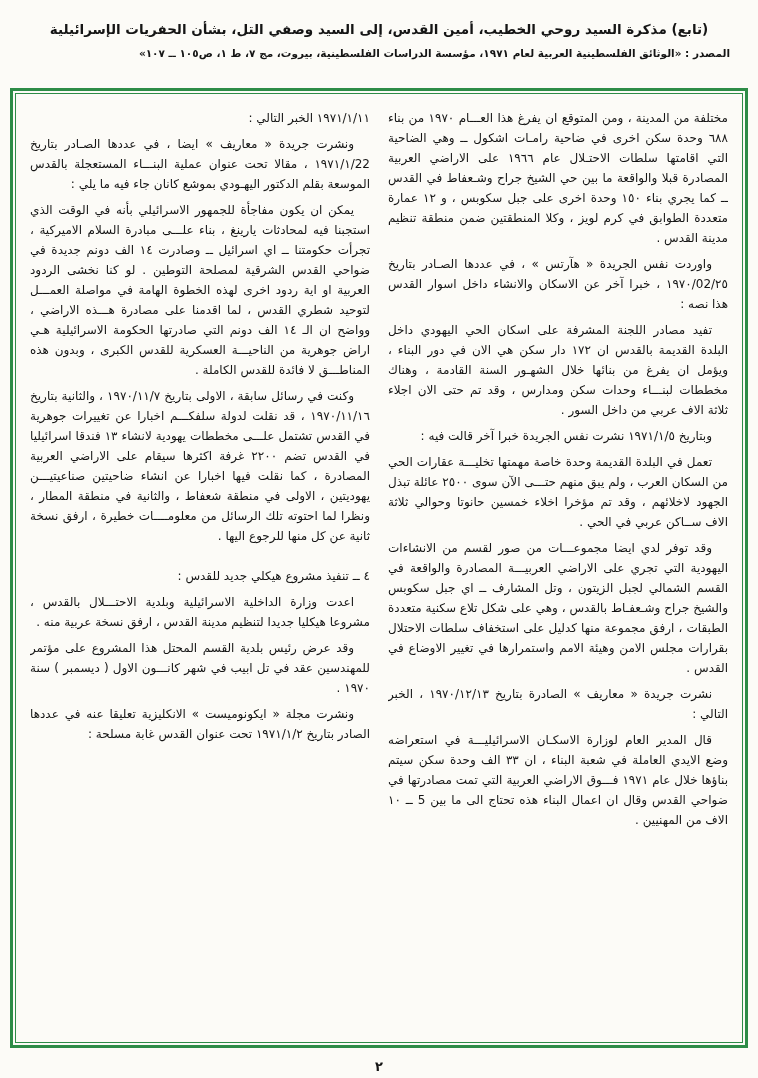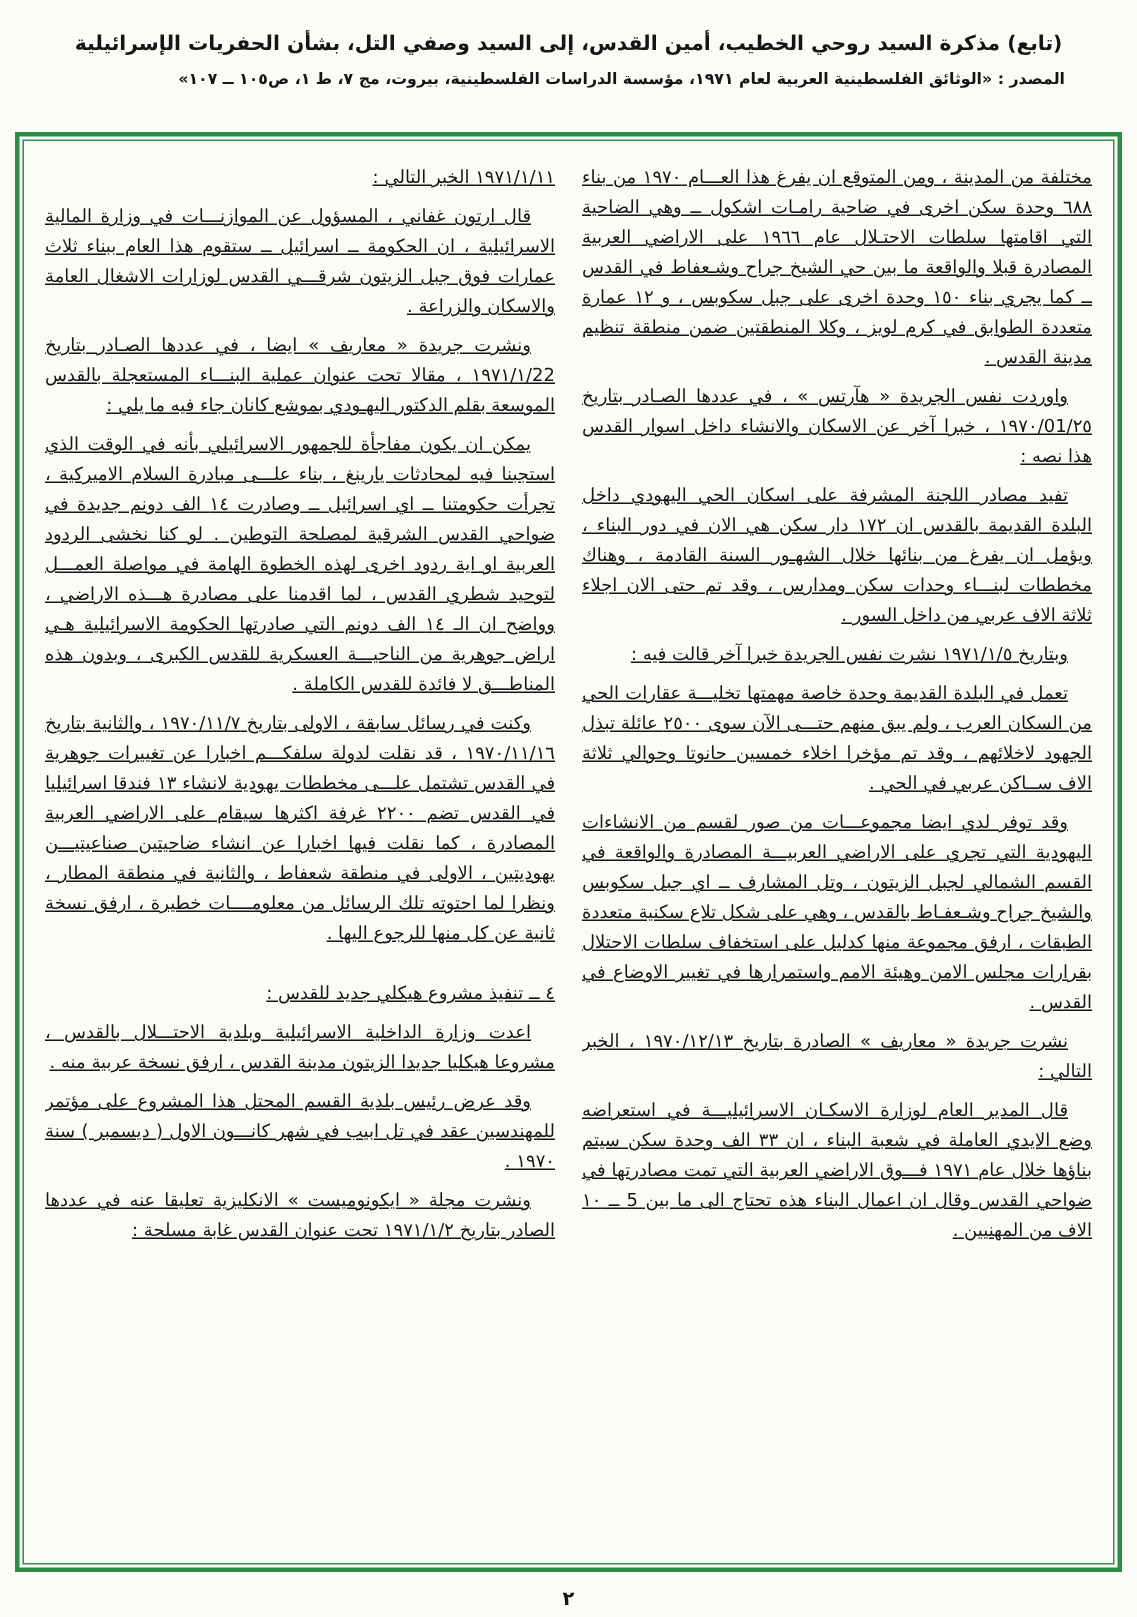--- a/index.html
+++ b/index.html
@@ -26,21 +26,21 @@
     font-size: 13.5px;
     font-weight: bold;
     letter-spacing: 0.2px;
     padding: 0 36px;
     line-height: 18px;
   }
   .doc-source {
     text-align: right;
     font-size: 10.5px;
     font-weight: bold;
-    padding: 8px 48px 0 20px;
+    padding: 8px 28px 0 20px;
     line-height: 14px;
   }
   .frame-outer {
     position: absolute;
     top: 88px;
     right: 10px;
     left: 10px;
     bottom: 30px;
     border: 3px solid #2d8c47;
     padding: 2px;
@@ -62,21 +62,20 @@
   .col {
     flex: 1 1 0;
     text-align: justify;
     font-size: 12px;
     line-height: 20px;
     overflow: hidden;
   }
   .col p {
     margin: 0 0 6px 0;
     text-indent: 16px;
-    text-decoration: underline;
   }
   .col p.no-indent {
     text-indent: 0;
   }
   .col p.section-head {
     text-indent: 0;
     margin-top: 20px;
   }
   .footer {
     position: absolute;
@@ -96,37 +95,36 @@
     <div class="doc-title">(تابع) مذكرة السيد روحي الخطيب، أمين القدس، إلى السيد وصفي التل، بشأن الحفريات الإسرائيلية</div>
     <div class="doc-source">المصدر : «الوثائق الفلسطينية العربية لعام ١٩٧١، مؤسسة الدراسات الفلسطينية، بيروت، مج ٧، ط ١، ص١٠٥ ــ ١٠٧»</div>
   </div>
 
   <div class="frame-outer">
     <div class="frame-inner">
       <div class="columns">
 
         <div class="col">
           <p class="no-indent">مختلفة من المدينة ، ومن المتوقع ان يفرغ هذا العـــام ١٩٧٠ من بناء ٦٨٨ وحدة سكن اخرى في ضاحية رامـات اشكول ــ وهي الضاحية التي اقامتها سلطات الاحتـلال عام ١٩٦٦ على الاراضي العربية المصادرة قبلا والواقعة ما بين حي الشيخ جراح وشـعفاط في القدس ــ كما يجري بناء ١٥٠ وحدة اخرى على جبل سكوبس ، و ١٢ عمارة متعددة الطوابق في كرم لويز ، وكلا المنطقتين ضمن منطقة تنظيم مدينة القدس .</p>
-          <p>واوردت نفس الجريدة « هآرتس » ، في عددها الصـادر بتاريخ ١٩٧٠/01/٢٥ ، خبرا آخر عن الاسكان والانشاء داخل اسوار القدس هذا نصه :</p>
+          <p>واوردت نفس الجريدة « هآرتس » ، في عددها الصـادر بتاريخ ١٩٧٠/02/٢٥ ، خبرا آخر عن الاسكان والانشاء داخل اسوار القدس هذا نصه :</p>
           <p>تفيد مصادر اللجنة المشرفة على اسكان الحي اليهودي داخل البلدة القديمة بالقدس ان ١٧٢ دار سكن هي الان في دور البناء ، ويؤمل ان يفرغ من بنائها خلال الشهـور السنة القادمة ، وهناك مخططات لبنـــاء وحدات سكن ومدارس ، وقد تم حتى الان اجلاء ثلاثة الاف عربي من داخل السور .</p>
           <p>وبتاريخ ١٩٧١/١/٥ نشرت نفس الجريدة خبرا آخر قالت فيه :</p>
           <p>تعمل في البلدة القديمة وحدة خاصة مهمتها تخليـــة عقارات الحي من السكان العرب ، ولم يبق منهم حتـــى الآن سوى ٢٥٠٠ عائلة تبذل الجهود لاخلائهم ، وقد تم مؤخرا اخلاء خمسين حانوتا وحوالي ثلاثة الاف ســاكن عربي في الحي .</p>
           <p>وقد توفر لدي ايضا مجموعـــات من صور لقسم من الانشاءات اليهودية التي تجري على الاراضي العربيـــة المصادرة والواقعة في القسم الشمالي لجبل الزيتون ، وتل المشارف ــ اي جبل سكوبس والشيخ جراح وشـعفـاط بالقدس ، وهي على شكل تلاع سكنية متعددة الطبقات ، ارفق مجموعة منها كدليل على استخفاف سلطات الاحتلال بقرارات مجلس الامن وهيئة الامم واستمرارها في تغيير الاوضاع في القدس .</p>
           <p>نشرت جريدة « معاريف » الصادرة بتاريخ ١٩٧٠/١٢/١٣ ، الخبر التالي :</p>
           <p>قال المدير العام لوزارة الاسكـان الاسرائيليـــة في استعراضه وضع الايدي العاملة في شعبة البناء ، ان ٣٣ الف وحدة سكن سيتم بناؤها خلال عام ١٩٧١ فـــوق الاراضي العربية التي تمت مصادرتها في ضواحي القدس وقال ان اعمال البناء هذه تحتاج الى ما بين 5 ــ ١٠ الاف من المهنيين .</p>
         </div>
 
         <div class="col">
           <p class="no-indent">١٩٧١/١/١١ الخبر التالي :</p>
-          <p>قال ارتون غفاني ، المسؤول عن الموازنـــات في وزارة المالية الاسرائيلية ، ان الحكومة ــ اسرائيل ــ ستقوم هذا العام ببناء ثلاث عمارات فوق جبل الزيتون شرقـــي القدس لوزارات الاشغال العامة والاسكان والزراعة .</p>
           <p>ونشرت جريدة « معاريف » ايضا ، في عددها الصـادر بتاريخ ١٩٧١/١/22 ، مقالا تحت عنوان عملية البنـــاء المستعجلة بالقدس الموسعة بقلم الدكتور اليهـودي بموشع كانان جاء فيه ما يلي :</p>
           <p>يمكن ان يكون مفاجأة للجمهور الاسرائيلي بأنه في الوقت الذي استجبنا فيه لمحادثات يارينغ ، بناء علـــى مبادرة السلام الاميركية ، تجرأت حكومتنا ــ اي اسرائيل ــ وصادرت ١٤ الف دونم جديدة في ضواحي القدس الشرقية لمصلحة التوطين . لو كنا نخشى الردود العربية او اية ردود اخرى لهذه الخطوة الهامة في مواصلة العمـــل لتوحيد شطري القدس ، لما اقدمنا على مصادرة هـــذه الاراضي ، وواضح ان الـ ١٤ الف دونم التي صادرتها الحكومة الاسرائيلية هـي اراض جوهرية من الناحيـــة العسكرية للقدس الكبرى ، وبدون هذه المناطـــق لا فائدة للقدس الكاملة .</p>
           <p>وكنت في رسائل سابقة ، الاولى بتاريخ ١٩٧٠/١١/٧ ، والثانية بتاريخ ١٩٧٠/١١/١٦ ، قد نقلت لدولة سلفكـــم اخبارا عن تغييرات جوهرية في القدس تشتمل علـــى مخططات يهودية لانشاء ١٣ فندقا اسرائيليا في القدس تضم ٢٢٠٠ غرفة اكثرها سيقام على الاراضي العربية المصادرة ، كما نقلت فيها اخبارا عن انشاء ضاحيتين صناعيتيـــن يهوديتين ، الاولى في منطقة شعفاط ، والثانية في منطقة المطار ، ونظرا لما احتوته تلك الرسائل من معلومــــات خطيرة ، ارفق نسخة ثانية عن كل منها للرجوع اليها .</p>
           <p class="section-head">٤ ــ تنفيذ مشروع هيكلي جديد للقدس :</p>
-          <p>اعدت وزارة الداخلية الاسرائيلية وبلدية الاحتـــلال بالقدس ، مشروعا هيكليا جديدا الزيتون مدينة القدس ، ارفق نسخة عربية منه .</p>
+          <p>اعدت وزارة الداخلية الاسرائيلية وبلدية الاحتـــلال بالقدس ، مشروعا هيكليا جديدا لتنظيم مدينة القدس ، ارفق نسخة عربية منه .</p>
           <p>وقد عرض رئيس بلدية القسم المحتل هذا المشروع على مؤتمر للمهندسين عقد في تل ابيب في شهر كانـــون الاول ( ديسمبر ) سنة ١٩٧٠ .</p>
           <p>ونشرت مجلة « ايكونوميست » الانكليزية تعليقا عنه في عددها الصادر بتاريخ ١٩٧١/١/٢ تحت عنوان القدس غابة مسلحة :</p>
         </div>
 
       </div>
     </div>
   </div>
 
   <div class="footer">٢</div>
 

